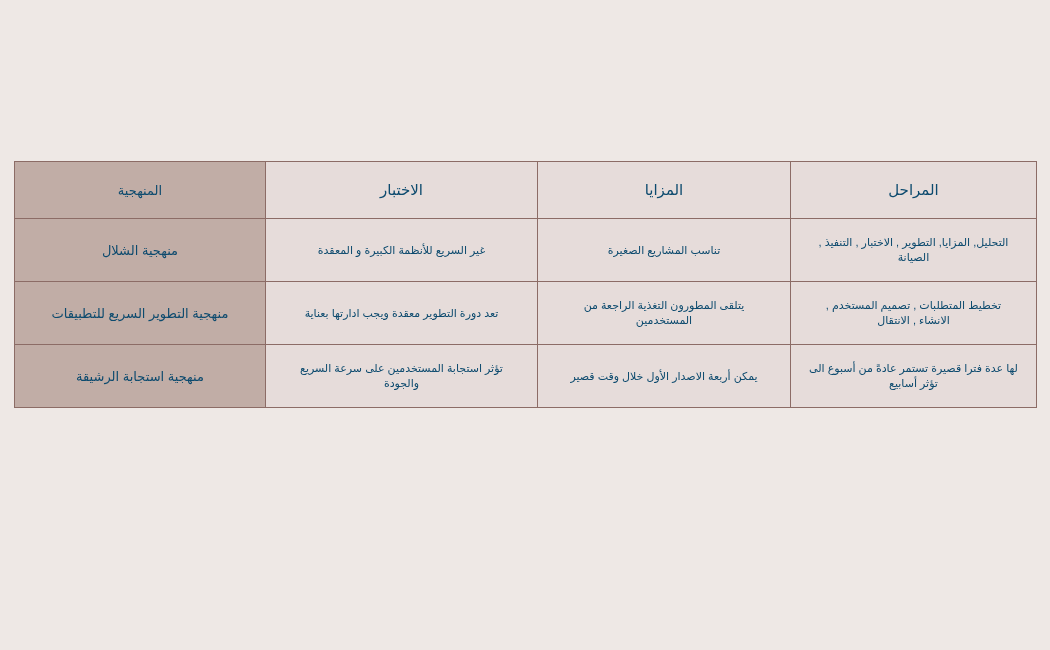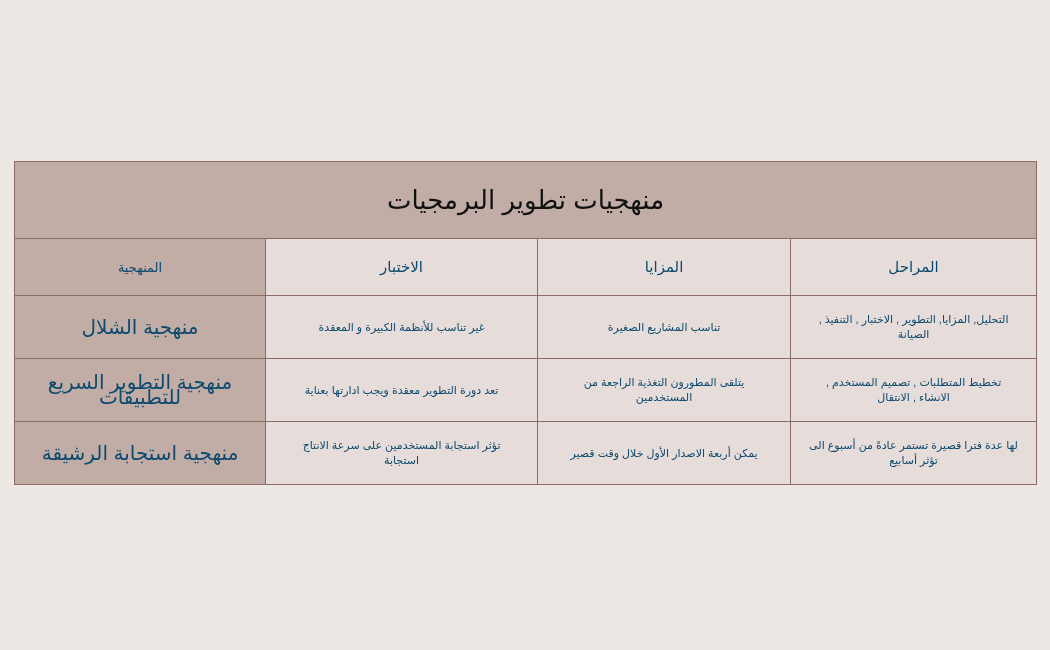--- a/index.html
+++ b/index.html
@@ -43,60 +43,57 @@
       background: #e6dcda;
     }
     .body-row td {
       height: 62px;
       font-size: 11px;
       line-height: 15px;
       background: #e6dcda;
     }
     td.method {
       background: #c1ada6;
-      font-size: 20px;
+      font-size: 13px;
     }
     .head-row td.method {
       font-size: 13px;
     }
   </style>
 </head>
 <body>
 
 <div class="table-wrap">
   <table>
     <colgroup>
       <col style="width:246px">
       <col style="width:253px">
       <col style="width:272px">
       <col style="width:251px">
     </colgroup>
     <tbody>
-        <tr>
-      <td colspan="4" class="title-cell">منهجيات تطوير البرمجيات</td>
-    </tr>
     <tr class="head-row">
       <td>المراحل</td>
       <td>المزايا</td>
       <td>الاختبار</td>
       <td class="method">المنهجية</td>
     </tr>
     <tr class="body-row">
       <td>التحليل, المزايا, التطوير , الاختبار , التنفيذ , الصيانة</td>
       <td>تناسب المشاريع الصغيرة</td>
-      <td>غير تناسب للأنظمة الكبيرة و المعقدة</td>
+      <td>غير السريع للأنظمة الكبيرة و المعقدة</td>
       <td class="method">منهجية الشلال</td>
     </tr>
     <tr class="body-row">
       <td>تخطيط المتطلبات , تصميم المستخدم , الانشاء , الانتقال</td>
       <td>يتلقى المطورون التغذية الراجعة من المستخدمين</td>
       <td>تعد دورة التطوير معقدة ويجب ادارتها بعناية</td>
       <td class="method">منهجية التطوير السريع للتطبيقات</td>
     </tr>
     <tr class="body-row">
       <td>لها عدة فترا قصيرة تستمر عادةً من أسبوع الى تؤثر أسابيع</td>
       <td>يمكن أربعة الاصدار الأول خلال وقت قصير</td>
-      <td>تؤثر استجابة المستخدمين على سرعة الانتاج استجابة</td>
+      <td>تؤثر استجابة المستخدمين على سرعة السريع والجودة</td>
       <td class="method">منهجية استجابة الرشيقة</td>
     </tr>
   </tbody>
     </table>
 </div>
 
 </body></html>

